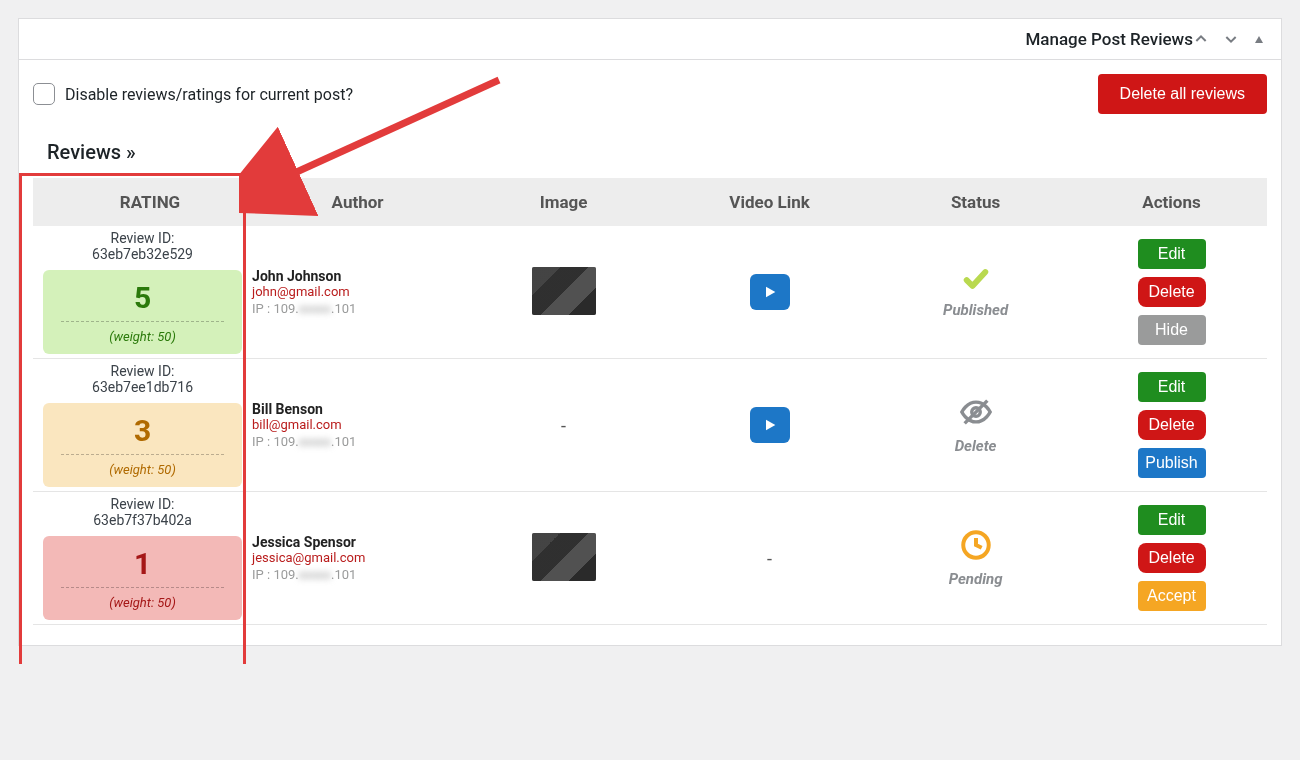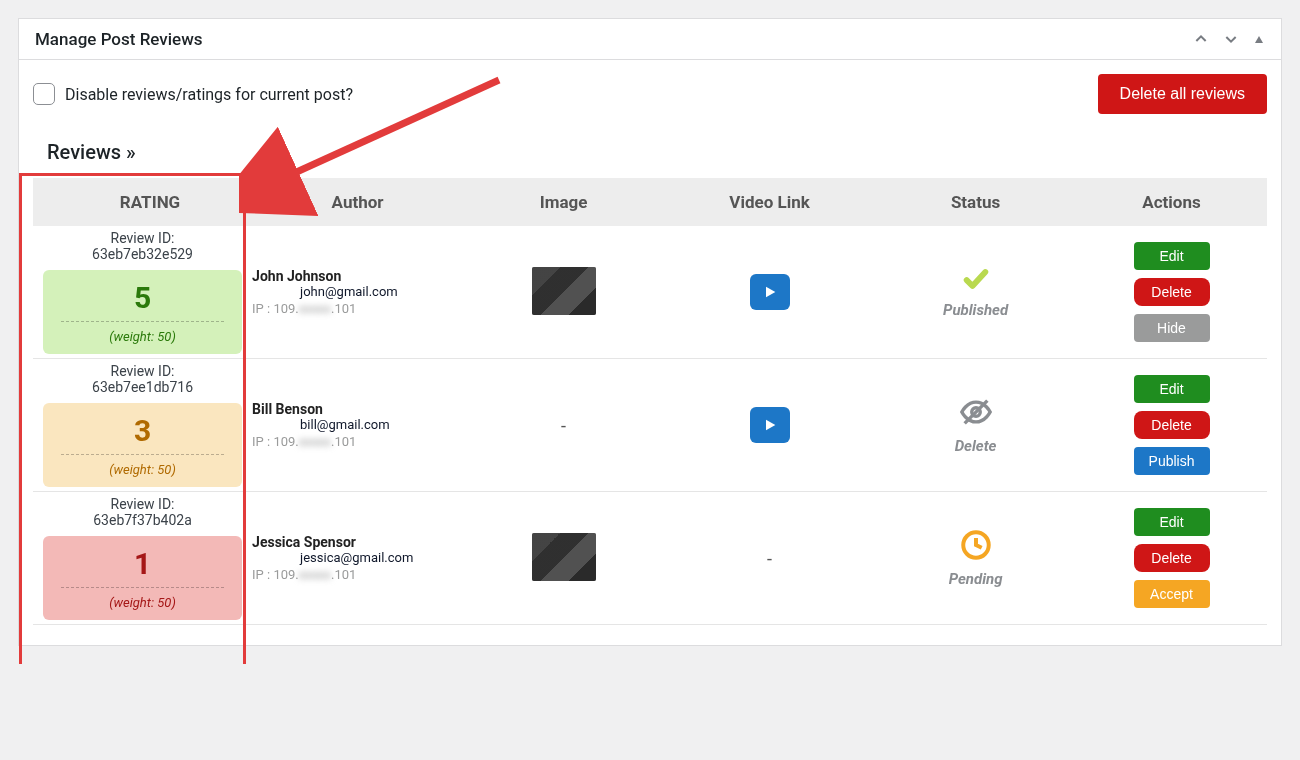--- a/index.html
+++ b/index.html
@@ -11,21 +11,21 @@
     font-size: 14px;
   }
   .panel {
     margin: 18px;
     background: #fff;
     border: 1px solid #dcdcde;
   }
   .panel-header {
     display: flex;
     align-items: center;
-    justify-content: space-between;
+    justify-content: flex-end;
     padding: 10px 16px;
     border-bottom: 1px solid #dcdcde;
   }
   .panel-title {
     font-size: 17px;
     font-weight: 500;
   }
   .panel-controls {
     display: flex;
     align-items: center;
@@ -99,21 +99,21 @@
     text-align: center;
   }
   .col-rating { width: 218px; }
   .col-author { width: 210px; }
   .col-image  { width: 200px; }
   .col-video  { width: 210px; }
   .col-status { width: 200px; }
   .col-actions{ width: 190px; }
   td.author-cell { text-align: left; padding-left: 0; }
   .author-name { font-weight: 700; color:#222; }
-  .author-email { color: #0f172a; font-size: 13px; margin-left: 48px; }
+  .author-email { color: #b91c1c; font-size: 13px; }
   .author-ip { color: #9a9b9b; font-size: 13px; margin-top:2px;}
   .review-id-label { color:#3c434a; font-size:14px; }
   .rating-box {
     margin: 8px 2px 0 2px;
     border-radius: 6px;
     padding: 10px 6px 10px 6px;
     text-align:center;
   }
   .rating-box.green  { background: #d4f1ba; }
   .rating-box.yellow { background: #fae6bf; }
@@ -147,21 +147,21 @@
     border-radius: 6px;
     display: inline-flex;
     align-items: center;
     justify-content: center;
     cursor:pointer;
   }
   .play svg { fill:#fff; }
   .status-label { font-weight:700; color:#8a8d91; font-style: italic; font-size:15px; margin-top:8px; }
   .status-icon { display:block; margin: 0 auto; }
   .actions-col { display:flex; flex-direction:column; gap:8px; align-items:center; }
-  .actions-col .btn { width:76px; padding:6px 0; font-size:14px; }
+  .actions-col .btn { width:68px; padding:6px 0; font-size:16px; }
   .highlight-box {
     position: absolute;
     border: 3px solid #e23b3b;
     pointer-events: none;
   }
   .rel { position: relative; }
   .arrow {
     position: absolute;
     pointer-events: none;
   }

